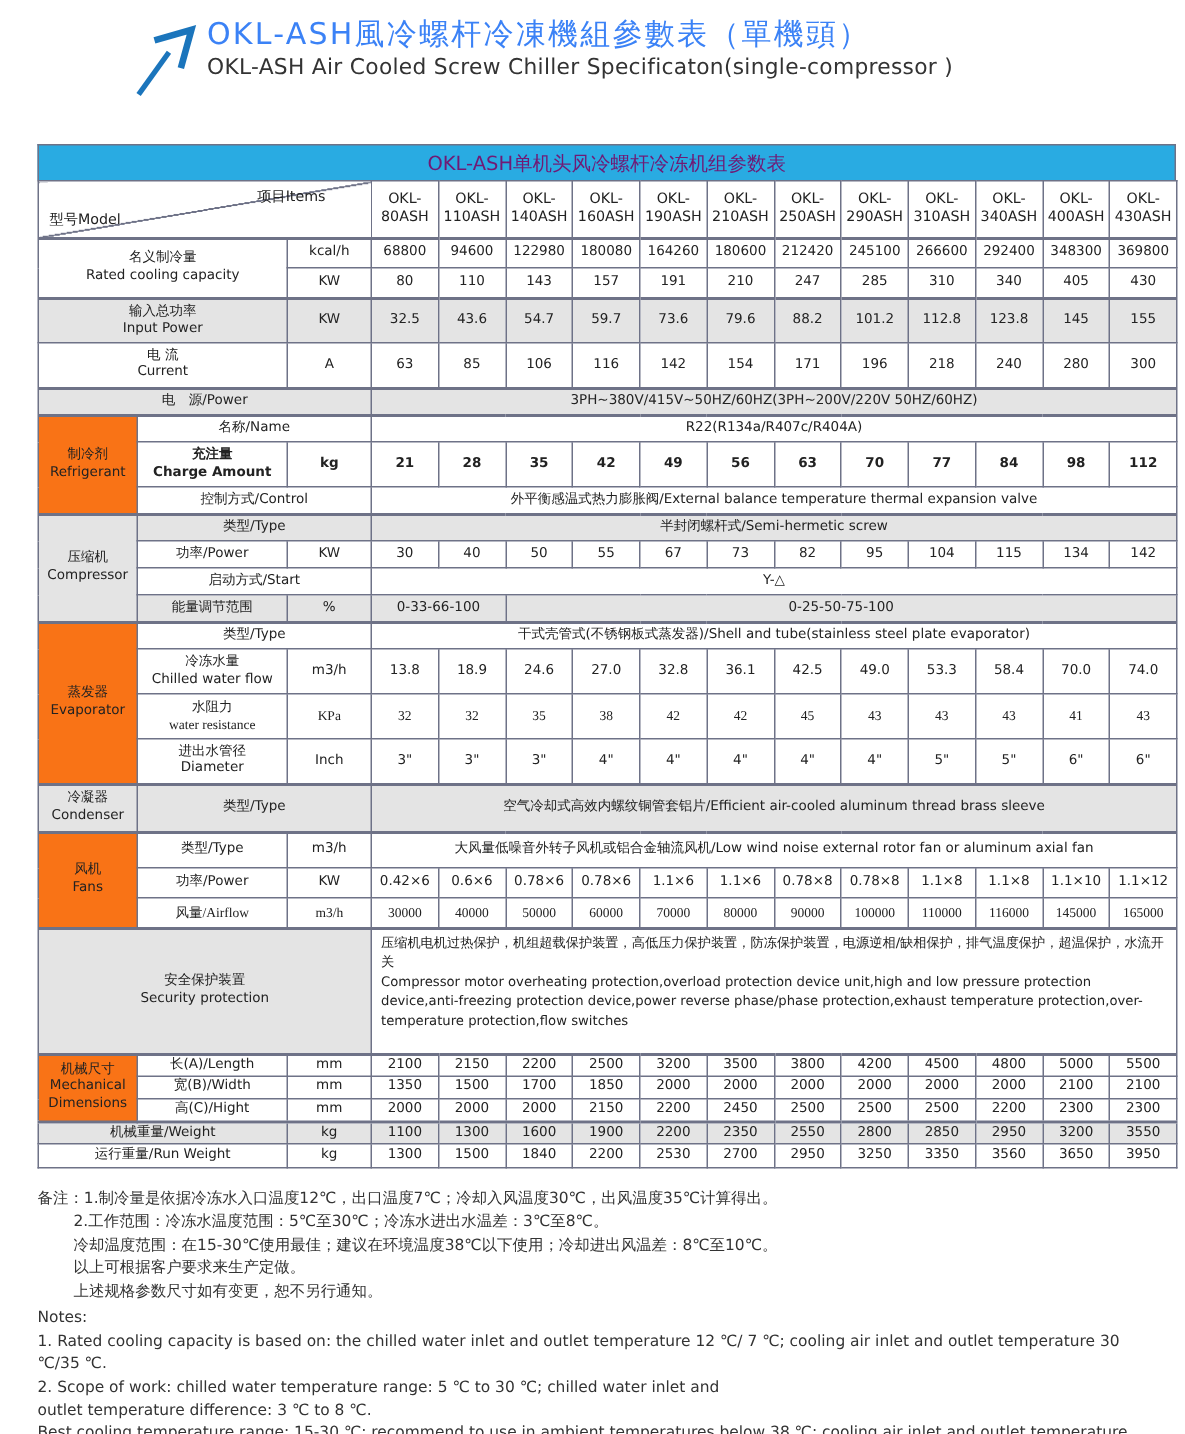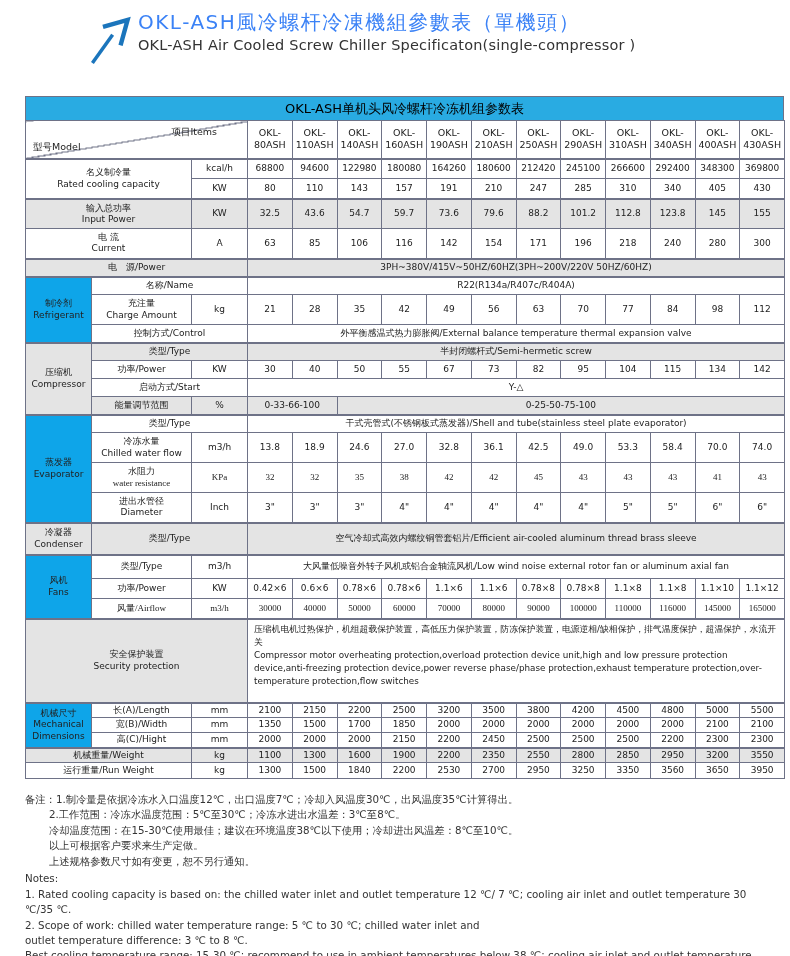--- a/index.html
+++ b/index.html
@@ -11,40 +11,40 @@
   
   .header{position:absolute;left:88px;top:10px;display:flex;align-items:flex-start;}
   .logo{width:44px;height:54px;margin-top:4px;flex:0 0 auto;}
   .titles{margin-left:6px;}
   .t-zh{font-size:20px;letter-spacing:1.5px;color:#3b82f6;line-height:1.25;}
   .t-en{font-size:14.5px;color:#333;margin-top:2px;letter-spacing:0.2px;}
 
   
   .bar{
     position:absolute;left:25px;top:96px;width:759px;height:24px;
-    background:#29abe2;color:#000000;font-size:13px;
+    background:#29abe2;color:#701a75;font-size:13px;
     display:flex;align-items:center;justify-content:center;
     box-sizing:border-box;border:1px solid #6e7287;border-bottom:none;
   }
 
   
   table.spec{
     position:absolute;left:25px;top:120px;width:759px;
     border-collapse:collapse;table-layout:fixed;
   }
   col.cA{width:66px;} col.cB{width:100px;} col.cC{width:56px;} col.dc{width:44.75px;}
   td{
     border:1px solid #6e7287;
     text-align:center;vertical-align:middle;
     font-size:9px;line-height:1.25;
     white-space:pre-line;padding:1px;overflow:hidden;
     background:#ffffff;color:#222;
   }
   tr.g td{background:#e4e4e4;}
-  td.sec{background:#0ea5e9;}
+  td.sec{background:#f97316;}
   td.cg{background:#e4e4e4 !important;}
   tr.sep td{border-top-width:2px;}
   td.model{font-size:9.5px;line-height:1.3;}
   td.lbl{font-size:9px;}
   td.unit{font-size:9px;}
   td.sv{font-size:9px;}
   td.para{
     text-align:left;padding:3px 6px;font-size:8.8px;line-height:1.5;
     vertical-align:top;white-space:pre-line;
   }
@@ -183,21 +183,21 @@
       <tr class="g sep" style="height: 18px;">
         <td class="lbl" colspan="3">电　源/Power</td>
         <td class="sv" colspan="12">3PH~380V/415V~50HZ/60HZ(3PH~200V/220V  50HZ/60HZ)</td>
       </tr>
       <tr class="sep" style="height: 18px;">
         <td class="sec" rowspan="3">制冷剂
 Refrigerant</td>
         <td class="lbl" colspan="2">名称/Name</td>
         <td class="sv" colspan="12">R22(R134a/R407c/R404A)</td>
       </tr>
-      <tr style="height: 30px;">
+      <tr style="height: 30px; font-weight: bold;">
         <td class="lbl">充注量
 Charge Amount</td>
         <td class="unit">kg</td>
         <td class="d">21</td>
         <td class="d">28</td>
         <td class="d">35</td>
         <td class="d">42</td>
         <td class="d">49</td>
         <td class="d">56</td>
         <td class="d">63</td>

